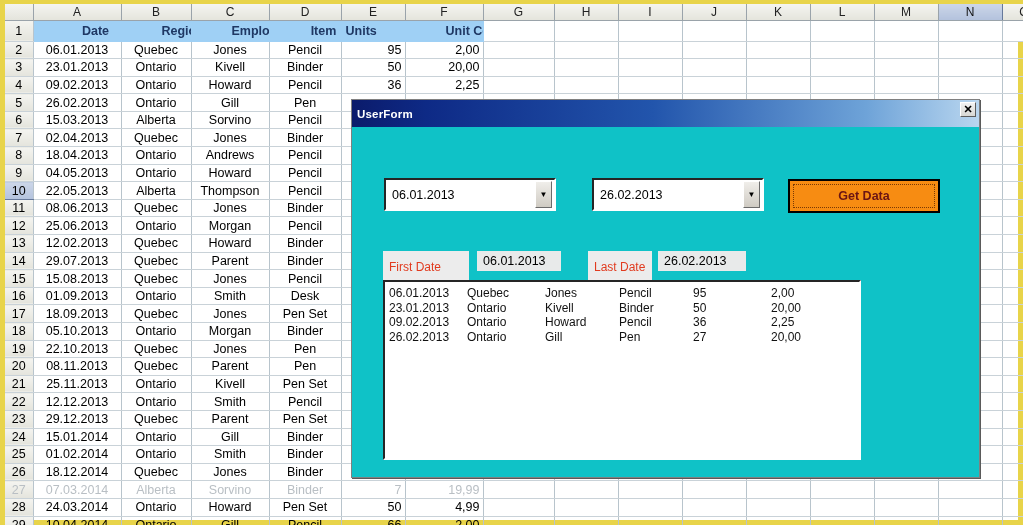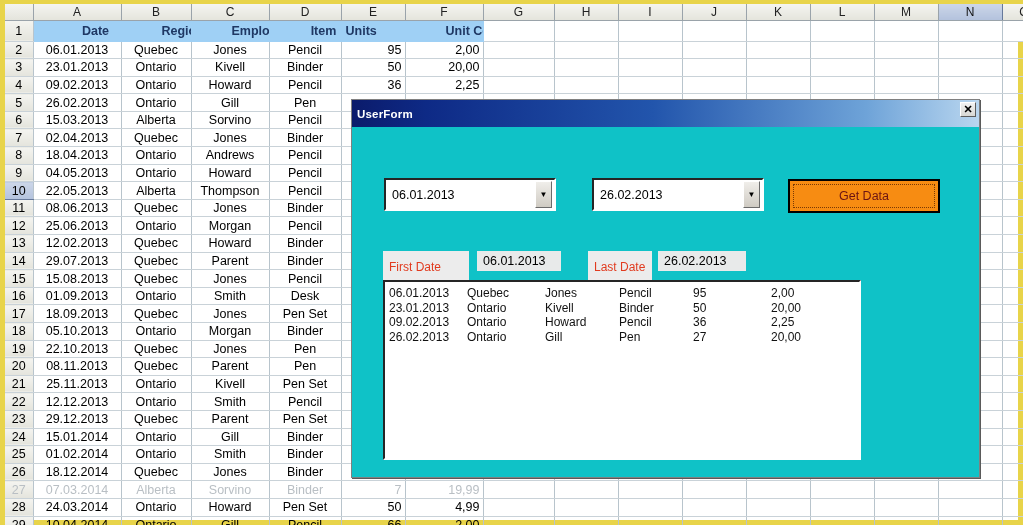--- a/index.html
+++ b/index.html
@@ -172,21 +172,21 @@
     width: 152px; height: 34px;
     background: #f78c12;
     border: 2px solid #000000;
     display: flex; align-items: center; justify-content: center;
     cursor: pointer;
   }
   .getdata .inner {
     width: calc(100% - 6px); height: calc(100% - 6px);
     border: 1px dotted #7a3a05;
     display: flex; align-items: center; justify-content: center;
-    font-size: 12.5px; font-weight: normal; color: #6b1414;
+    font-size: 12.5px; font-weight: bold; color: #6b1414;
   }
 
   .lbl {
     position: absolute;
     height: 32px;
     background: #ececec;
     display: flex; align-items: center;
     padding-left: 6px;
     font-size: 12px;
     color: #e13b1f;

